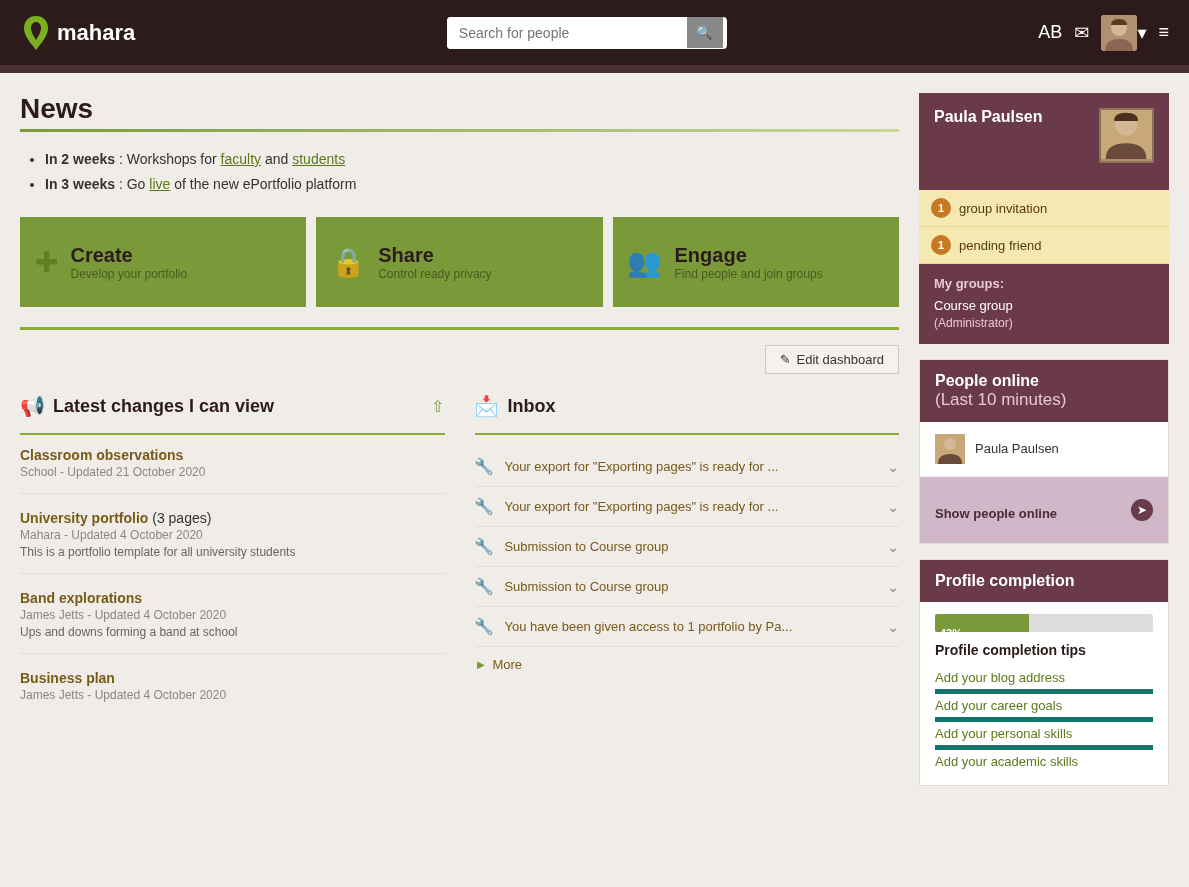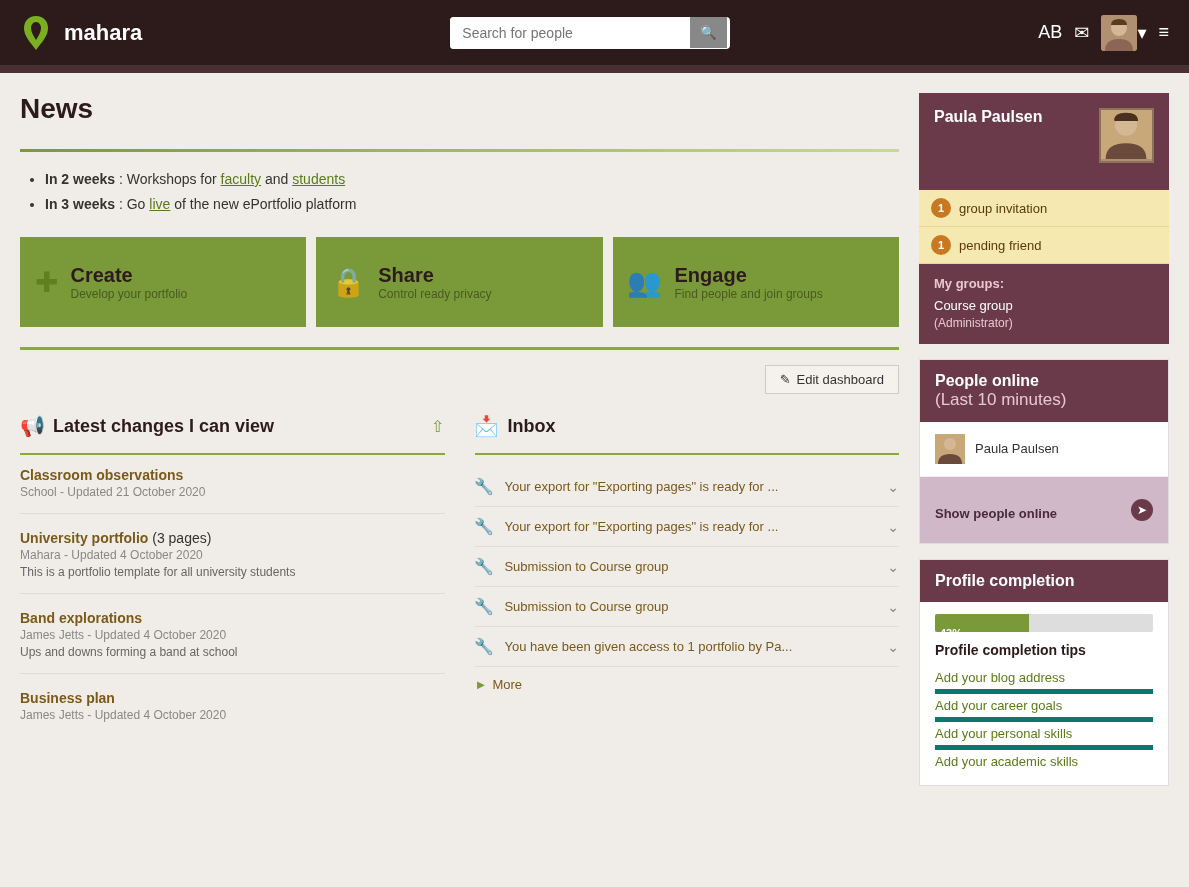--- a/index.html
+++ b/index.html
@@ -10,21 +10,21 @@
       background: #2d1a1a;
       padding: 0 20px;
       height: 65px;
       display: flex;
       align-items: center;
       justify-content: space-between;
     }
     .logo {
       display: flex;
       align-items: center;
-      gap: 12px;
+      gap: 5px;
       color: white;
       font-size: 22px;
       font-weight: bold;
     }
     .logo-icon {
       width: 32px;
       height: 38px;
     }
     .header-center {
       display: flex;
@@ -93,21 +93,21 @@
     
     .main-content {
       flex: 1;
       min-width: 0;
     }
 
     .news-title {
       font-size: 28px;
       font-weight: bold;
       color: #2d1a1a;
-      margin-bottom: 24px;
+      margin-bottom: 4px;
     }
 
     .news-divider {
       height: 3px;
       background: linear-gradient(to right, #7a9a3a, #c8d89a);
       margin-bottom: 15px;
     }
 
     .news-list {
       list-style: disc;

